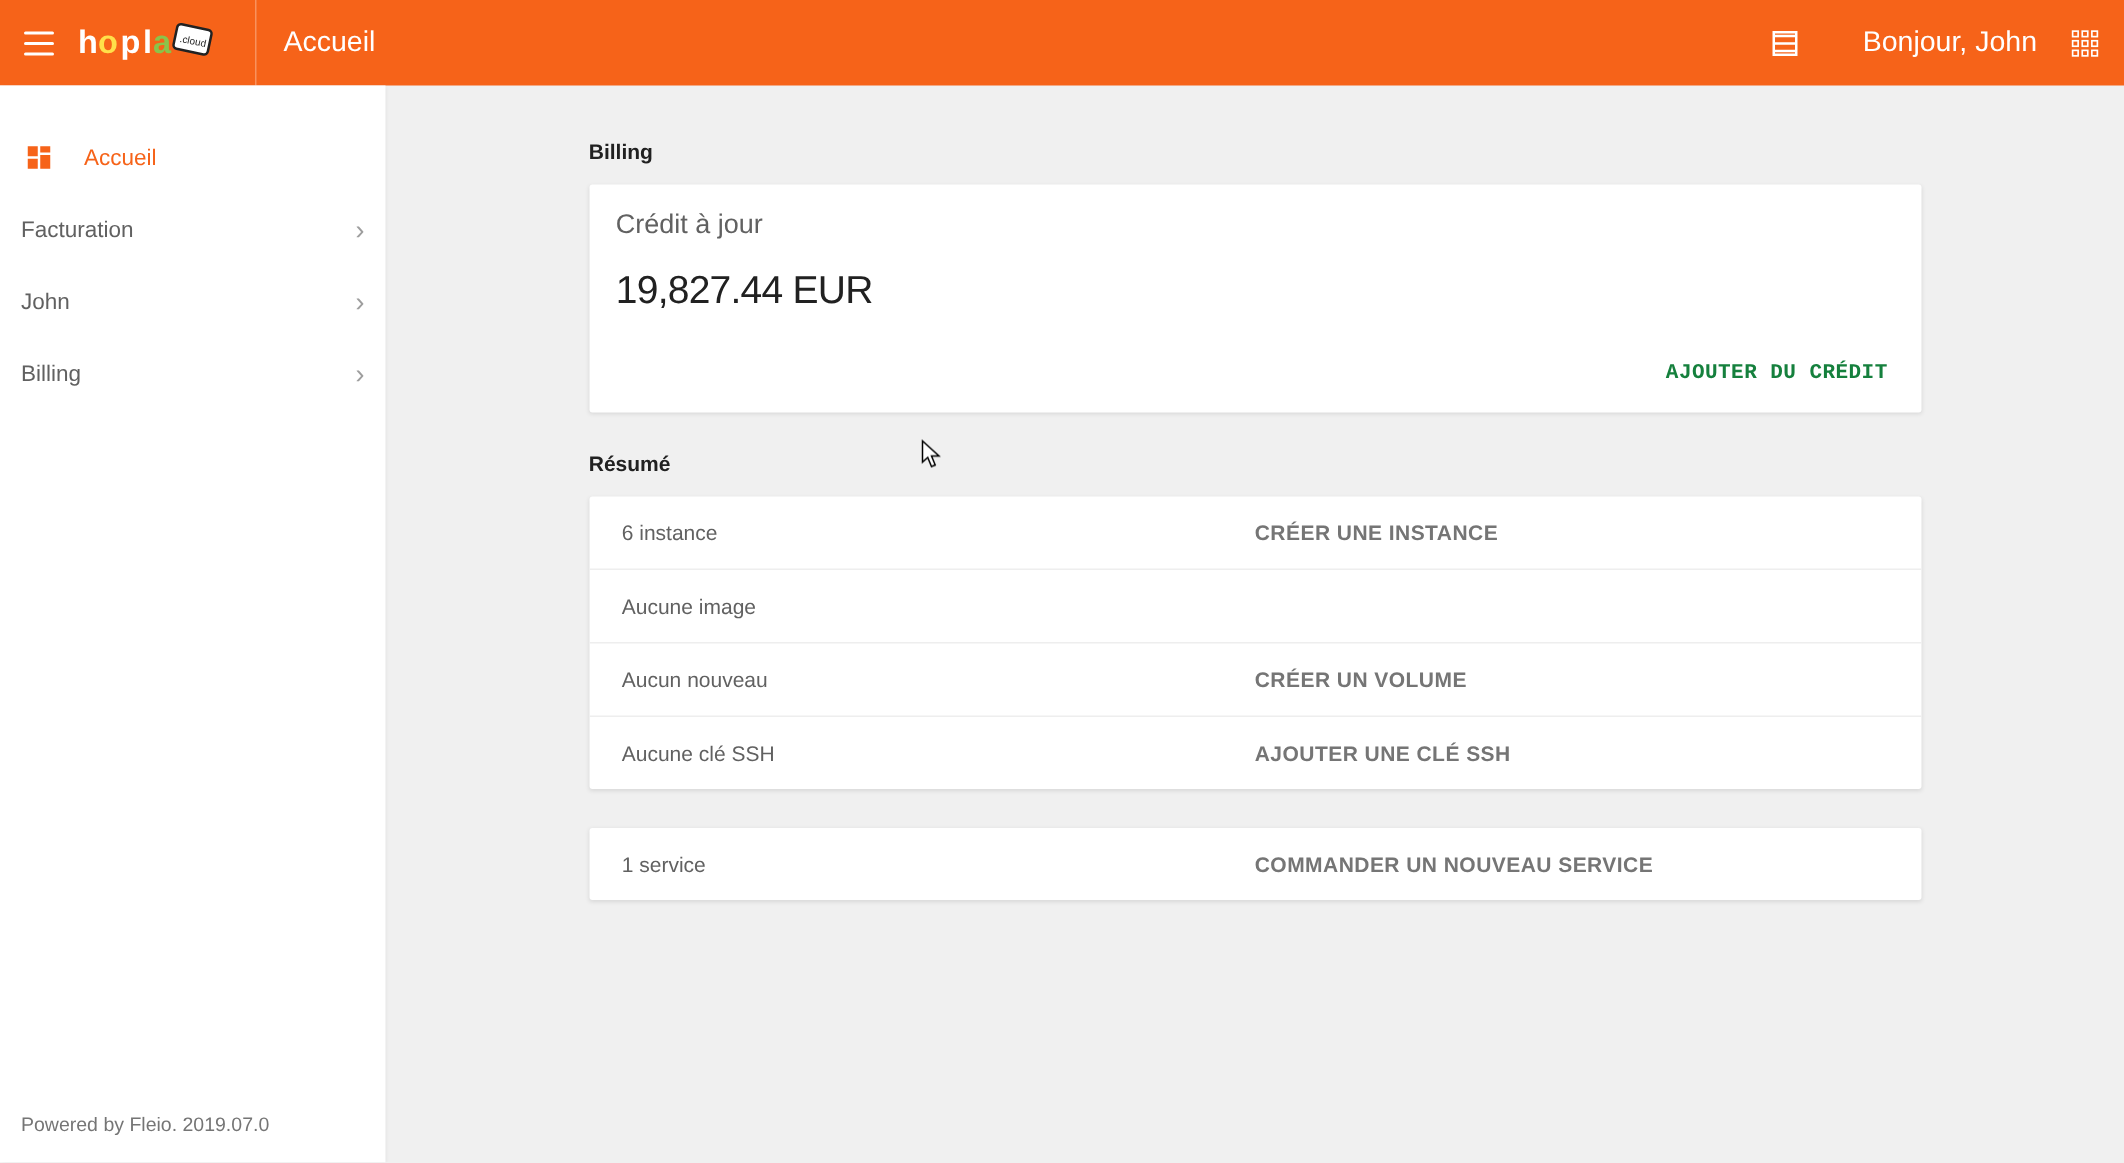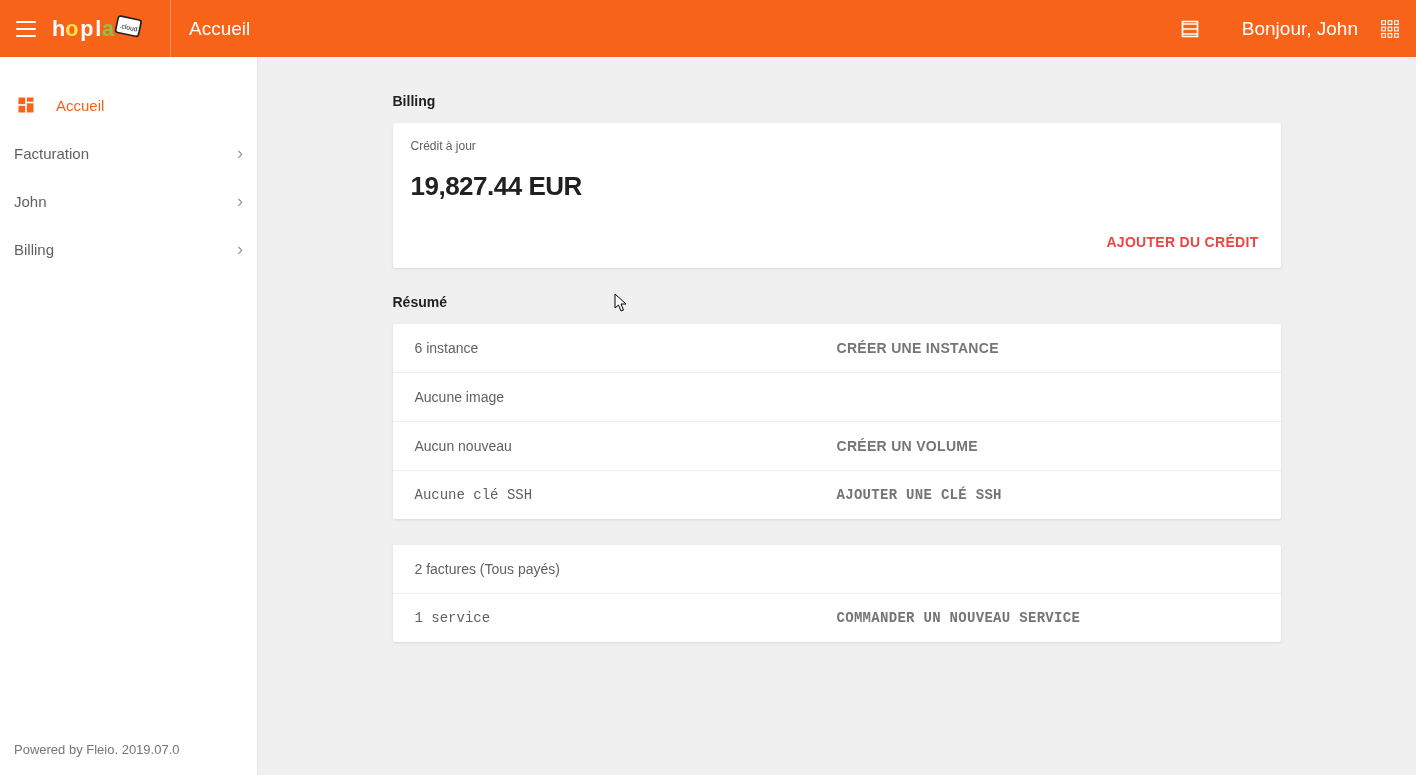--- a/index.html
+++ b/index.html
@@ -54,32 +54,32 @@
   .section-title { font-size:14px; font-weight:600; color:#212121; margin-bottom: 14px; }
 
   .card {
     background:#fff;
     border-radius: 2px;
     box-shadow: 0 1px 3px rgba(0,0,0,0.1);
     margin-bottom: 26px;
   }
   .card-pad { padding: 16px 18px; }
 
-  .credit-label { font-size:12px; color:#616161; margin-bottom: 18px; }
-  .credit-amount { font-size:26px; font-weight:700; color:#212121; letter-spacing:-0.5px; }
+  .credit-label { font-size:18px; color:#616161; margin-bottom: 18px; }
+  .credit-amount { font-size:26px; font-weight:400; color:#212121; letter-spacing:-0.5px; }
   .card-actions { display:flex; justify-content:flex-end; padding: 8px 12px 10px; }
-  .link-btn { background:none; border:none; color:#ef4444; font-size:14px; font-weight:600; letter-spacing:0.3px; padding:8px 10px; cursor:pointer; text-transform:uppercase;}
+  .link-btn { background:none; border:none; color:#15803d; font-size:14px; font-weight:600; letter-spacing:0.3px; padding:8px 10px; cursor:pointer; text-transform:uppercase;font-family:Liberation Mono, monospace;}
 
   .row {
     display:flex; align-items:center;
     padding: 16px 22px;
     border-bottom: 1px solid #eee;
     font-size:14px; color:#616161;
   }
-  .row:last-child { border-bottom:none;font-family:Liberation Mono, monospace; }
+  .row:last-child { border-bottom:none; }
   .row .left { flex:0 0 50%; }
   .row .right { flex:1; }
   .row .action-txt { color:#757575; font-weight:600; letter-spacing:0.3px; text-transform:uppercase; cursor:pointer;}
 
   .cursor {
     position: fixed;
     pointer-events: none;
     z-index: 999;
   }
 </style>
@@ -188,24 +188,20 @@
           <div class="right"><span class="action-txt">Créer un volume</span></div>
         </div>
         <div class="row">
           <div class="left">Aucune clé SSH</div>
           <div class="right"><span class="action-txt">Ajouter une clé SSH</span></div>
         </div>
       </div>
 
       <div class="card">
         <div class="row">
-          <div class="left">2 factures (Tous payés)</div>
-          <div class="right"><span class="action-txt"></span></div>
-        </div>
-        <div class="row">
           <div class="left">1 service</div>
           <div class="right"><span class="action-txt">Commander un nouveau service</span></div>
         </div>
       </div>
 
     </div>
   </main>
 </div>
 
 <svg class="cursor" style="left:614px; top:293px;" width="16" height="20" viewBox="0 0 16 20">

